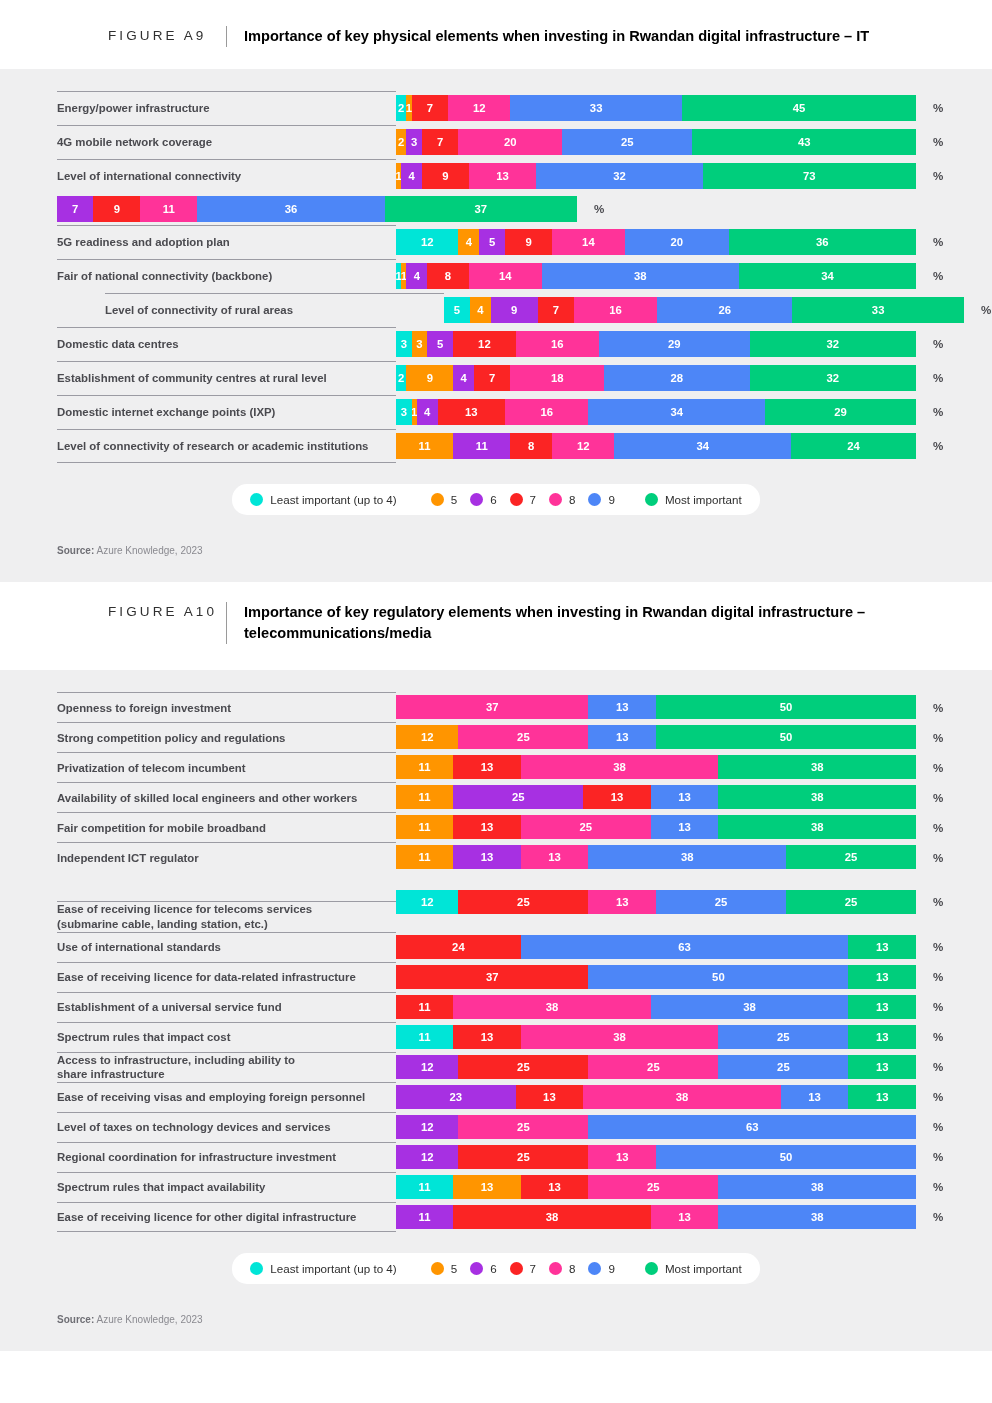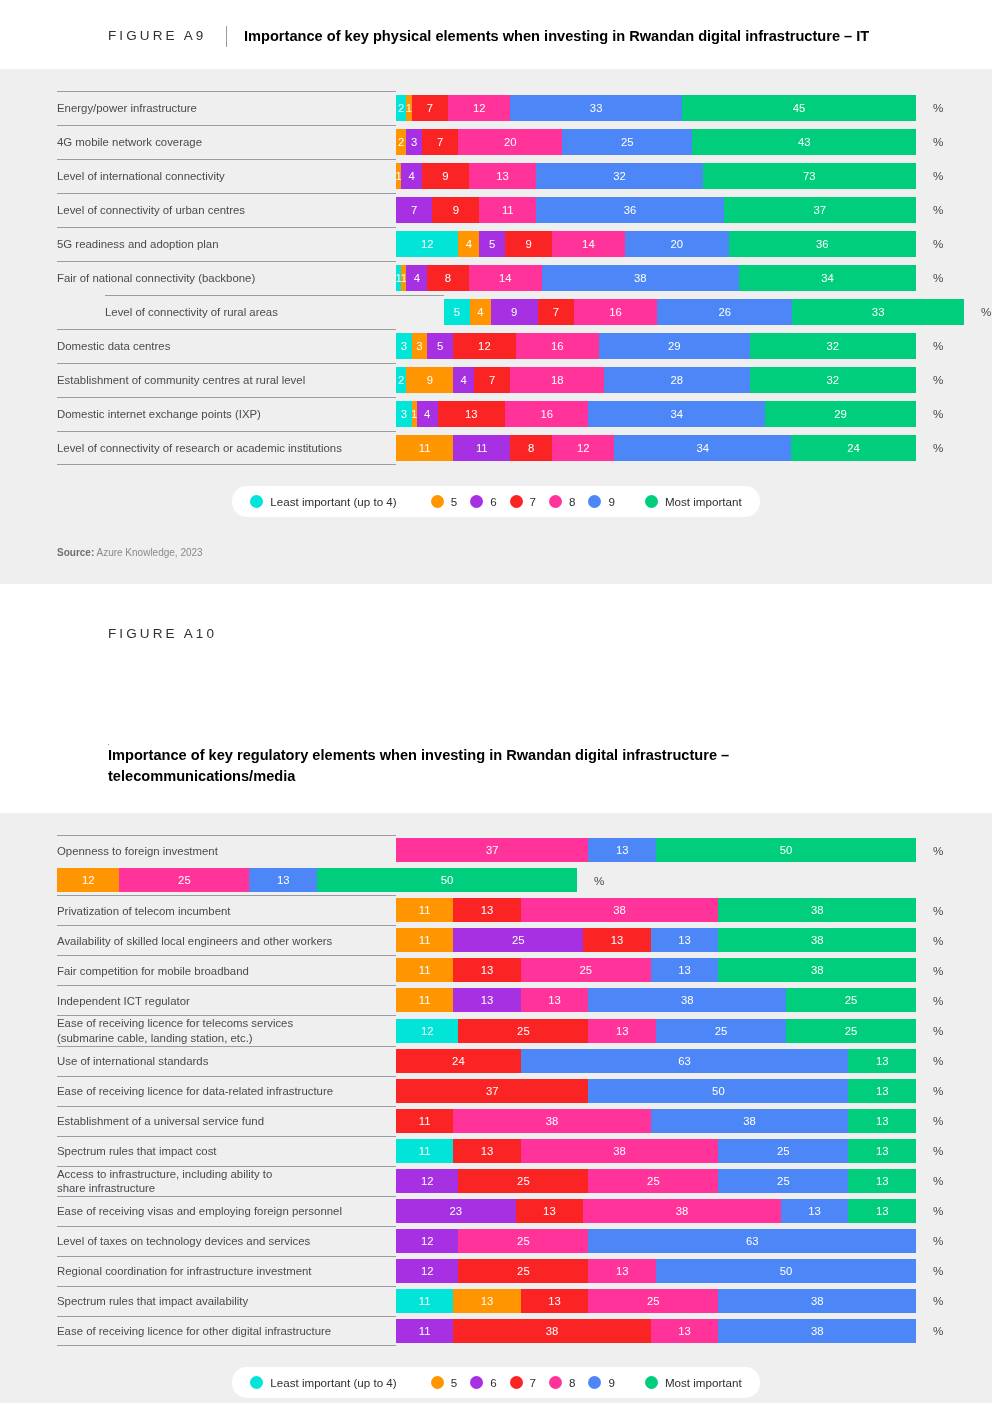--- a/index.html
+++ b/index.html
@@ -37,31 +37,32 @@
     margin-right:17px;
     flex:0 0 1px;
   }
   .fig-title{
     font-size:14.6px;
     font-weight:bold;
     color:#000000;
     line-height:1.45;
     max-width:700px;
   }
-  .fig-header.tall{padding-top:40px;padding-bottom:26px;flex-direction:column;}
+  .fig-header.tall{padding-top:20px;padding-bottom:26px;}
 
   
   .panel{
     background:#efeff0;
     padding:0;
   }
   .chart-wrap{padding:22px 0 0 0;}
 
   .rows{
     margin:0 76px 0 57px;
+    font-weight:bold;
   }
   .row{
     display:flex;
     align-items:stretch;
     position:relative;
   }
   .row .label-cell{
     flex:0 0 339px;
     width:339px;
     box-sizing:border-box;
@@ -196,23 +197,20 @@
                 <div class="seg" style="background: rgb(167, 48, 226); width: 4%;">4</div>
                 <div class="seg" style="background: rgb(251, 36, 36); width: 9%;">9</div>
                 <div class="seg" style="background: rgb(255, 51, 153); width: 13%;">13</div>
                 <div class="seg" style="background: rgb(77, 134, 247); width: 32%;">32</div>
                 <div class="seg" style="background: rgb(0, 206, 124); width: 41%;">73</div>
               </div>
               <div class="pct">%</div>
             </div>
           </div>
           <div class="row">
-            <div class="label-cell" style="min-height: 34px;">
-              <span>Level of connectivity of urban centres</span>
-            </div>
             <div class="bar-cell">
               <div class="bar" style="height: 26px;">
                 <div class="seg" style="background: rgb(167, 48, 226); width: 7%;">7</div>
                 <div class="seg" style="background: rgb(251, 36, 36); width: 9%;">9</div>
                 <div class="seg" style="background: rgb(255, 51, 153); width: 11%;">11</div>
                 <div class="seg" style="background: rgb(77, 134, 247); width: 36%;">36</div>
                 <div class="seg" style="background: rgb(0, 206, 124); width: 37%;">37</div>
               </div>
               <div class="pct">%</div>
             </div>
@@ -393,20 +391,23 @@
             <div class="bar-cell">
               <div class="bar" style="height: 24px;">
                 <div class="seg" style="background: rgb(255, 51, 153); width: 37%;">37</div>
                 <div class="seg" style="background: rgb(77, 134, 247); width: 13%;">13</div>
                 <div class="seg" style="background: rgb(0, 206, 124); width: 50%;">50</div>
               </div>
               <div class="pct">%</div>
             </div>
           </div>
           <div class="row">
+            <div class="label-cell" style="min-height: 29px;">
+              <span>Strong competition policy and regulations</span>
+            </div>
             <div class="bar-cell">
               <div class="bar" style="height: 24px;">
                 <div class="seg" style="background: rgb(255, 149, 0); width: 12%;">12</div>
                 <div class="seg" style="background: rgb(255, 51, 153); width: 25%;">25</div>
                 <div class="seg" style="background: rgb(77, 134, 247); width: 13%;">13</div>
                 <div class="seg" style="background: rgb(0, 206, 124); width: 50%;">50</div>
               </div>
               <div class="pct">%</div>
             </div>
           </div>
@@ -463,21 +464,21 @@
                 <div class="seg" style="background: rgb(255, 149, 0); width: 11%;">11</div>
                 <div class="seg" style="background: rgb(167, 48, 226); width: 13%;">13</div>
                 <div class="seg" style="background: rgb(255, 51, 153); width: 13%;">13</div>
                 <div class="seg" style="background: rgb(77, 134, 247); width: 38%;">38</div>
                 <div class="seg" style="background: rgb(0, 206, 124); width: 25%;">25</div>
               </div>
               <div class="pct">%</div>
             </div>
           </div>
           <div class="row">
-            <div class="label-cell" style="min-height: 29px;">
+            <div class="label-cell" style="min-height: 29px; margin-top: 29px;">
               <span>Ease of receiving licence for telecoms services<br>(submarine cable, landing station, etc.)</span>
             </div>
             <div class="bar-cell">
               <div class="bar" style="height: 24px;">
                 <div class="seg" style="background: rgb(0, 229, 215); width: 12%;">12</div>
                 <div class="seg" style="background: rgb(251, 36, 36); width: 25%;">25</div>
                 <div class="seg" style="background: rgb(255, 51, 153); width: 13%;">13</div>
                 <div class="seg" style="background: rgb(77, 134, 247); width: 25%;">25</div>
                 <div class="seg" style="background: rgb(0, 206, 124); width: 25%;">25</div>
               </div>

